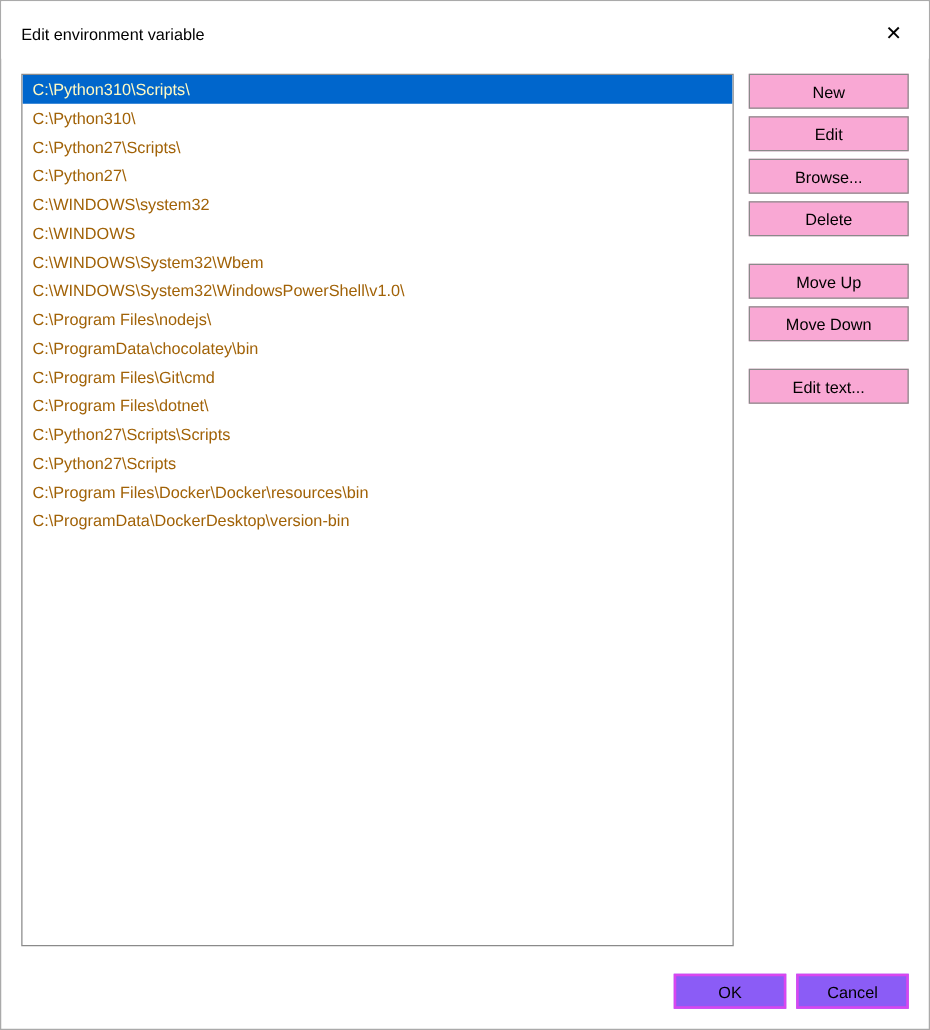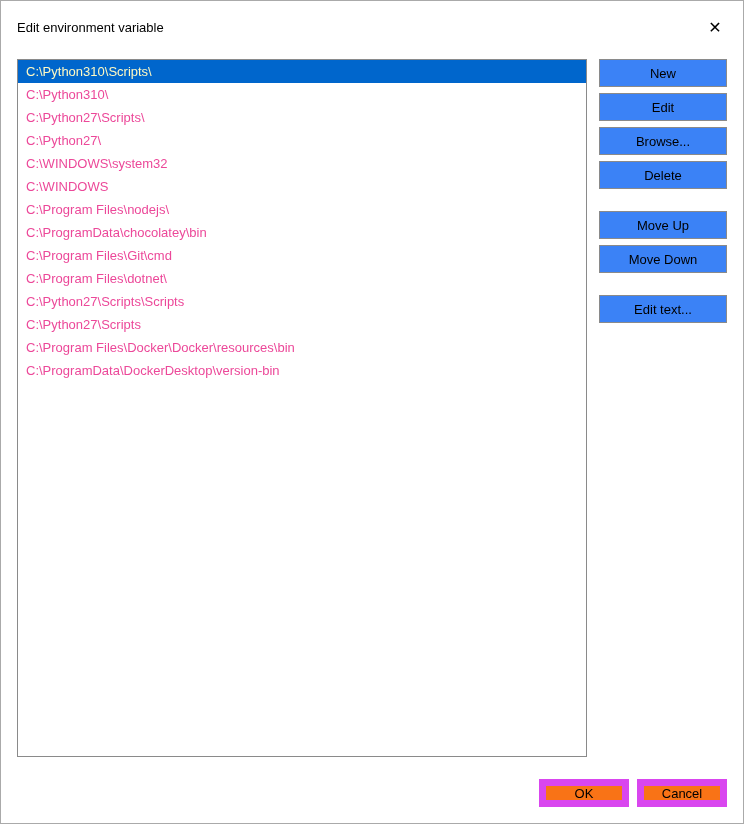--- a/index.html
+++ b/index.html
@@ -66,21 +66,21 @@
     .list-container {
       flex: 1;
       border: 1px solid #8a8a8a;
       overflow-y: auto;
       background: #ffffff;
     }
 
     .list-item {
       padding: 4px 8px;
       cursor: pointer;
-      color: #ec4899;
+      color: #a16207;
       white-space: nowrap;
       overflow: hidden;
       text-overflow: ellipsis;
     }
 
     .list-item.selected {
       background: #0066cc;
       color: #fef9c3;
     }
 
@@ -88,21 +88,21 @@
       display: flex;
       flex-direction: column;
       gap: 6px;
       width: 128px;
       flex-shrink: 0;
     }
 
     .side-btn {
       width: 128px;
       height: 28px;
-      background: #3b82f6;
+      background: #f9a8d4;
       border: 1px solid #8a8a8a;
       cursor: pointer;
       font-size: 13px;
       color: #000000;
       text-align: center;
       display: flex;
       align-items: center;
       justify-content: center;
     }
 
@@ -114,22 +114,22 @@
       display: flex;
       justify-content: flex-end;
       padding: 10px 16px 16px 16px;
       gap: 8px;
       border-top: none;
     }
 
     .bottom-btn {
       width: 90px;
       height: 28px;
-      background: #f97316;
-      border: 7px solid #d946ef;
+      background: #8b5cf6;
+      border: 2px solid #d946ef;
       cursor: pointer;
       font-size: 13px;
       color: #000000;
       display: flex;
       align-items: center;
       justify-content: center;
     }
   </style>
 </head>
 <body>
@@ -141,20 +141,22 @@
   </div>
 
   <div class="content-area">
     <div class="list-container" id="list-container">
     <div class="list-item selected">C:\Python310\Scripts\</div>
         <div class="list-item">C:\Python310\</div>
         <div class="list-item">C:\Python27\Scripts\</div>
         <div class="list-item">C:\Python27\</div>
         <div class="list-item">C:\WINDOWS\system32</div>
         <div class="list-item">C:\WINDOWS</div>
+        <div class="list-item">C:\WINDOWS\System32\Wbem</div>
+        <div class="list-item">C:\WINDOWS\System32\WindowsPowerShell\v1.0\</div>
         <div class="list-item">C:\Program Files\nodejs\</div>
         <div class="list-item">C:\ProgramData\chocolatey\bin</div>
         <div class="list-item">C:\Program Files\Git\cmd</div>
         <div class="list-item">C:\Program Files\dotnet\</div>
         <div class="list-item">C:\Python27\Scripts\Scripts</div>
         <div class="list-item">C:\Python27\Scripts</div>
         <div class="list-item">C:\Program Files\Docker\Docker\resources\bin</div>
         <div class="list-item">C:\ProgramData\DockerDesktop\version-bin</div>
       </div>
 

